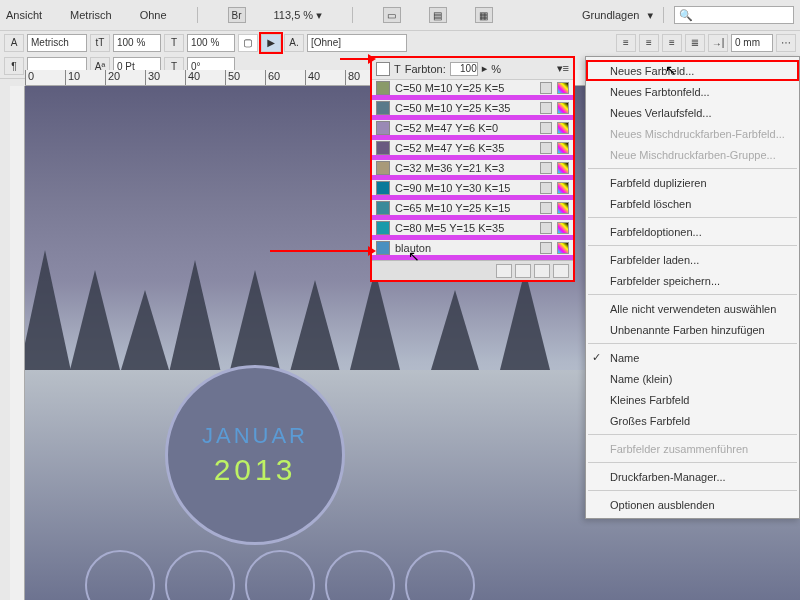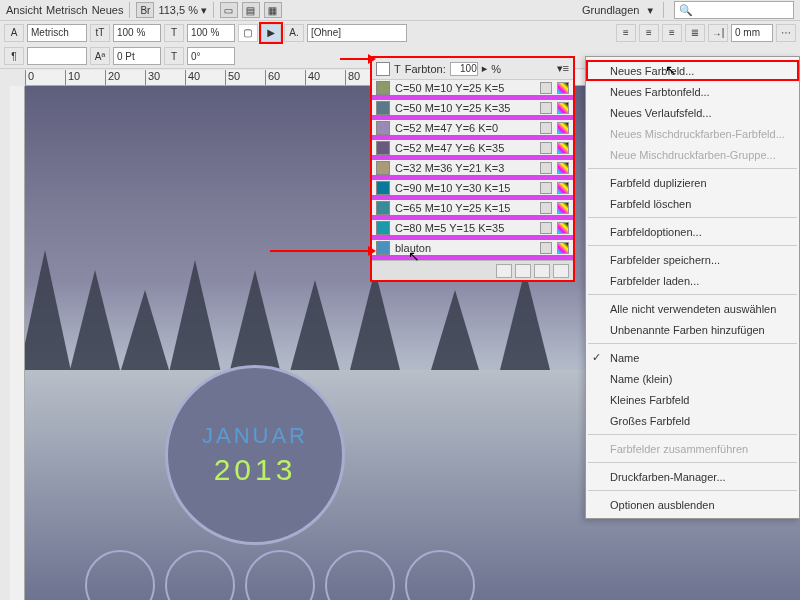--- a/index.html
+++ b/index.html
@@ -1,17 +1,17 @@
 <!DOCTYPE html>
 <html><head>
 <meta charset="utf-8">
 <style>
 *{box-sizing:border-box;margin:0;padding:0;font-family:Tahoma,Arial,sans-serif;font-size:11px;color:#333}
 body{background:#e8e8e8;width:800px;height:600px;overflow:hidden;position:relative}
-.menubar{height:21px;background:#e8e8e8;display:flex;align-items:center;padding:0 6px;gap:4px;border-bottom:1px solid #ccc}
+.menubar{height:31px;background:#e8e8e8;display:flex;align-items:center;padding:0 6px;gap:28px;border-bottom:1px solid #ccc}
 .menubar span{cursor:default}
 .mb-sep{width:1px;height:16px;background:#bbb;margin:0 2px}
 .mb-icon{width:18px;height:16px;background:#ddd;border:1px solid #aaa;display:flex;align-items:center;justify-content:center;font-size:10px}
 .zoom{display:flex;align-items:center;gap:3px}
 .mb-right{margin-left:auto;display:flex;align-items:center;gap:8px}
 .search{width:120px;height:18px;border:1px solid #aaa;background:#fff;display:flex;align-items:center;padding:0 4px}
 .toolbar{height:48px;background:#e8e8e8;border-bottom:1px solid #ccc;display:flex;flex-direction:column}
 .trow{height:24px;display:flex;align-items:center;padding:0 4px;gap:3px}
 .tsel{height:18px;border:1px solid #aaa;background:#fff;display:flex;align-items:center;padding:0 3px;font-size:10px}
 .tic{width:20px;height:18px;border:1px solid #ccc;display:flex;align-items:center;justify-content:center;font-size:10px;background:#e8e8e8}
@@ -49,21 +49,21 @@
 .arrow.a2{top:250px;left:270px;width:100px;height:2px;background:red}
 .arrow.a2::after{content:"";position:absolute;right:-6px;top:-4px;border-left:8px solid red;border-top:5px solid transparent;border-bottom:5px solid transparent}
 .cursor{position:absolute;z-index:15;font-size:14px;color:#000}
 </style>
 </head>
 <body>
 
 <div class="menubar">
   <span>Ansicht</span>
   <span>Metrisch</span>
-  <span>Neues</span>
+  <span>Ohne</span>
   <div class="mb-sep"></div>
   <div class="mb-icon">Br</div>
   <div class="zoom">
     <span>113,5 %</span>
       <span>▾</span>
   </div>
   <div class="mb-sep"></div>
   <div class="mb-icon">▭</div>
   <div class="mb-icon">▤</div>
   <div class="mb-icon">▦</div>
@@ -232,22 +232,22 @@
     <div class="ctx-item">Neues Farbtonfeld...</div>
     <div class="ctx-item">Neues Verlaufsfeld...</div>
     <div class="ctx-item dis">Neues Mischdruckfarben-Farbfeld...</div>
     <div class="ctx-item dis">Neue Mischdruckfarben-Gruppe...</div>
     <div class="ctx-sep"></div>
     <div class="ctx-item">Farbfeld duplizieren</div>
     <div class="ctx-item">Farbfeld löschen</div>
     <div class="ctx-sep"></div>
     <div class="ctx-item">Farbfeldoptionen...</div>
     <div class="ctx-sep"></div>
+    <div class="ctx-item">Farbfelder laden...</div>
     <div class="ctx-item">Farbfelder speichern...</div>
-    <div class="ctx-item">Farbfelder laden...</div>
     <div class="ctx-sep"></div>
     <div class="ctx-item">Alle nicht verwendeten auswählen</div>
     <div class="ctx-item">Unbenannte Farben hinzufügen</div>
     <div class="ctx-sep"></div>
     <div class="ctx-item ctx-chk">Name</div>
     <div class="ctx-item">Name (klein)</div>
     <div class="ctx-item">Kleines Farbfeld</div>
     <div class="ctx-item">Großes Farbfeld</div>
     <div class="ctx-sep"></div>
     <div class="ctx-item dis">Farbfelder zusammenführen</div>

